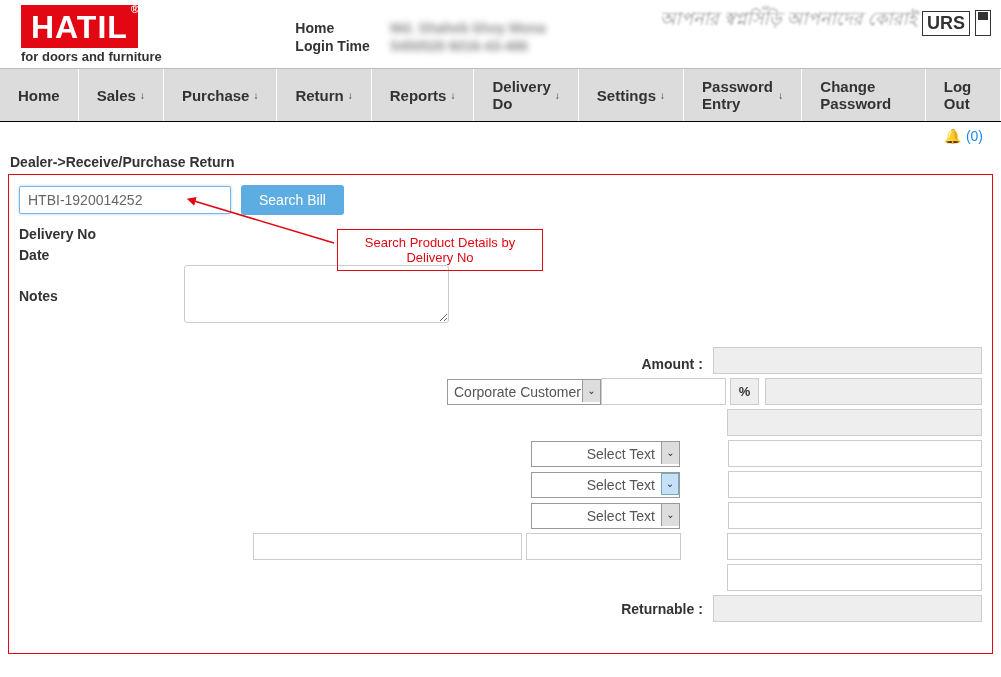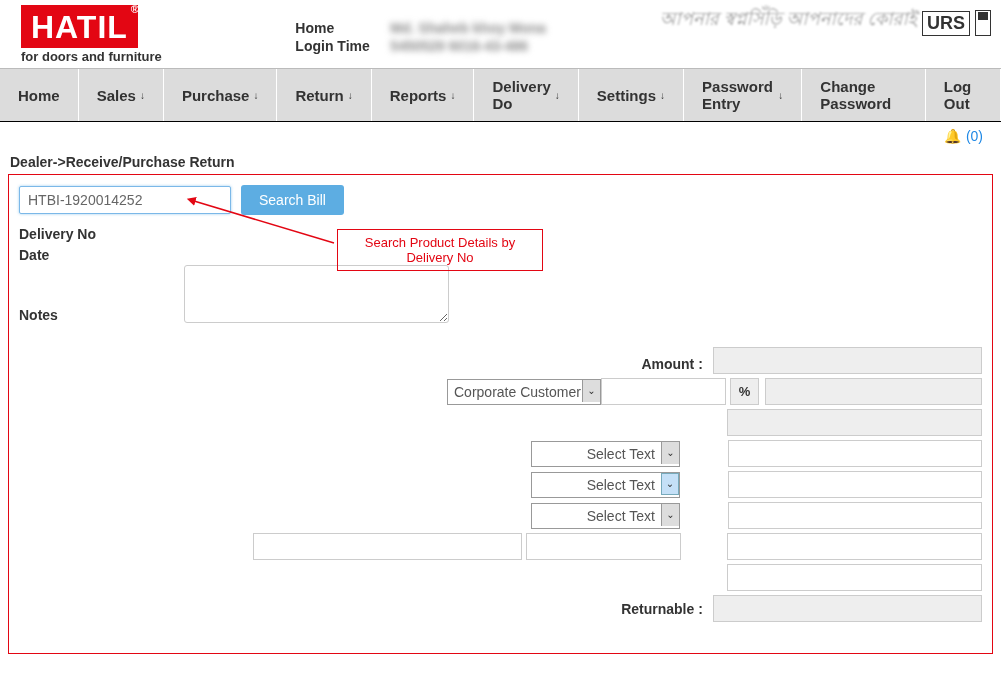--- a/index.html
+++ b/index.html
@@ -30,21 +30,21 @@
     .breadcrumb { font-weight: bold; font-size: 14px; padding: 4px 10px; }
     
     .main { border: 1px solid #e30613; margin: 0 8px; padding: 10px; position: relative; min-height: 480px; }
     .search-row { display: flex; gap: 10px; align-items: center; margin-bottom: 8px; }
     .search-input { border: 1px solid #7bb8e8; padding: 5px 8px; font-size: 14px; width: 212px; color: #666; border-radius: 2px; box-shadow: 0 0 3px rgba(93,173,226,0.6); }
     .btn { padding: 7px 18px; border: none; border-radius: 3px; cursor: pointer; font-size: 14px; color: #fff; }
     .btn-blue { background: #5dade2; }
     .btn-red { background: #d9534f; }
     .btn-light { background: #87cde2; }
     
-    .form-row { display: flex; align-items: flex-end; margin-bottom: 2px; }
+    .form-row { display: flex; align-items: center; margin-bottom: 2px; }
     .form-label { width: 165px; font-weight: bold; font-size: 14px; padding-top: 3px; }
     .form-textarea { border: 1px solid #ccc; border-radius: 3px; width: 265px; height: 58px; resize: both; padding: 4px; font-family: inherit; font-size: 13px; }
     
     .annotation-box { border: 1px solid #e30613; color: #e30613; padding: 5px 10px; font-size: 13px; position: absolute; left: 318px; top: 54px; width: 206px; text-align: center; z-index: 10; margin-left: 10px; }
     
     .amount-section { margin-top: 24px; }
     .amount-row { display: flex; align-items: center; margin-bottom: 4px; justify-content: flex-end; }
     .amount-label { font-weight: bold; font-size: 14px; text-align: right; padding-right: 10px; }
     .amount-input { border: 1px solid #ccc; padding: 5px 6px; font-size: 13px; }
     .amount-input-ro { background: #eee; border: 1px solid #ccc; }

